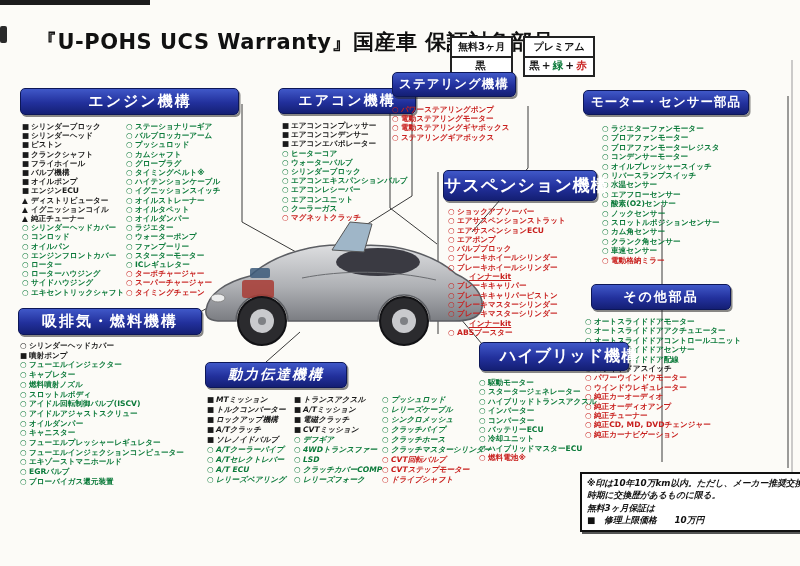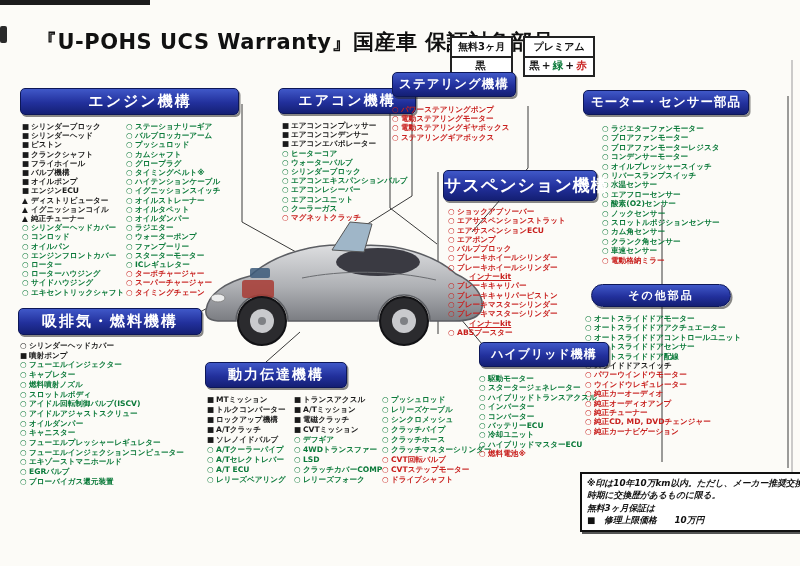--- a/index.html
+++ b/index.html
@@ -42,35 +42,35 @@
   #sec-steering .cols{margin-top:8px;}
   #sec-motor{left:583px;top:90px;}
   #sec-motor .sec-h{width:164px;font-size:12.5px;letter-spacing:1px;}
   #sec-motor .cols{margin-top:9px;padding-left:19px;}
   #sec-motor .item{line-height:9.4px;}
   #sec-suspension{left:443px;top:170px;}
   #sec-suspension .sec-h{width:152px;font-size:17px;letter-spacing:1px;}
   #sec-suspension .cols{margin-top:6px;padding-left:5px;}
   #sec-suspension .item{line-height:9.3px;}
   #sec-others{left:583px;top:284px;}
-  #sec-others .sec-h{width:138px;margin-left:8px;font-size:11px;border-radius:12px;}
+  #sec-others .sec-h{width:138px;margin-left:8px;font-size:13px;}
   #sec-others .cols{margin-top:7px;padding-left:2px;}
   #sec-others .item{line-height:9.4px;}
   #sec-intake{left:18px;top:308px;}
   #sec-intake .sec-h{width:182px;font-size:15px;}
   #sec-intake .cols{margin-top:6px;padding-left:2px;}
   #sec-intake .item{line-height:9.7px;}
-  #sec-drivetrain{left:205px;top:362px;}
+  #sec-drivetrain{left:205px;top:362px;font-style:italic;}
   #sec-drivetrain .sec-h{width:140px;}
   #sec-drivetrain .cols{margin-top:7px;padding-left:2px;}
   #sec-drivetrain .item{line-height:10px;}
   #sec-drivetrain .col:nth-child(1){width:87px;}
   #sec-drivetrain .col:nth-child(2){width:88px;}
   #sec-hybrid{left:479px;top:342px;}
-  #sec-hybrid .sec-h{width:128px;font-size:12px;letter-spacing:1px;}
+  #sec-hybrid .sec-h{width:128px;font-size:16px;letter-spacing:1px;padding-left:20px;}
   #sec-hybrid .cols{margin-top:7px;}
   #sec-hybrid .item{line-height:9.4px;}
   
   .note{position:absolute;left:580px;top:472px;width:234px;border:2px solid #111;
         background:#fff;padding:3px 5px;box-shadow:2px 2px 0 #555;font-style:italic;}
   .note-line{font-size:8.8px;font-weight:bold;color:#111;line-height:12.4px;white-space:nowrap;}
   
   .overlay{position:absolute;left:0;top:0;}
   .car{position:absolute;left:192px;top:200px;}
 </style>

